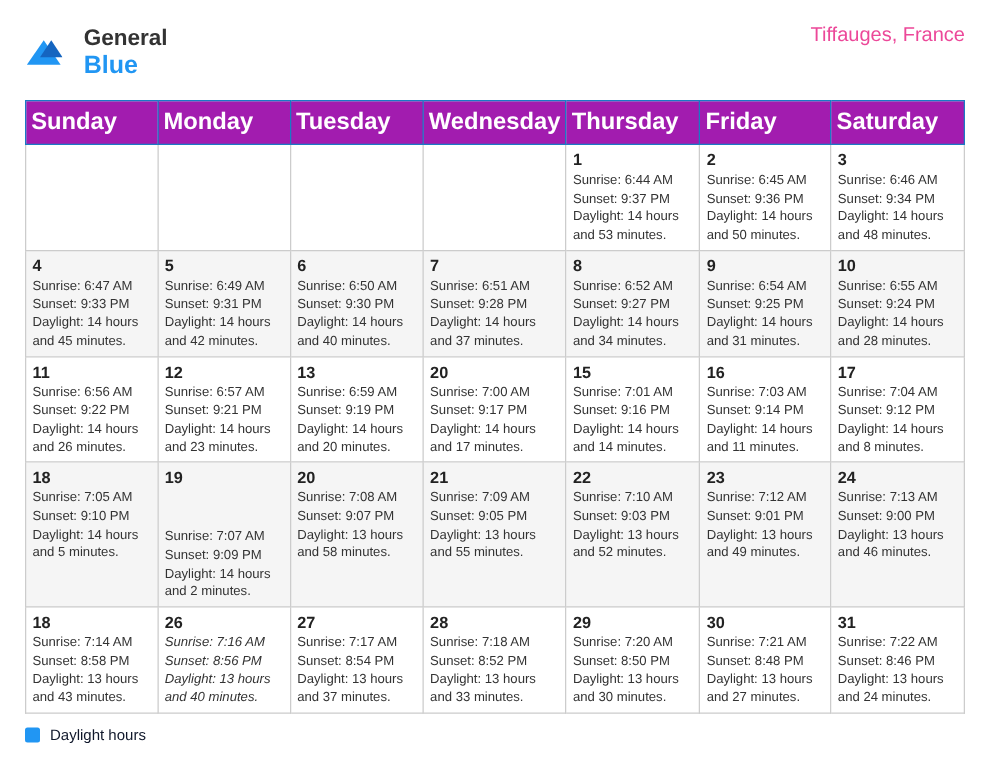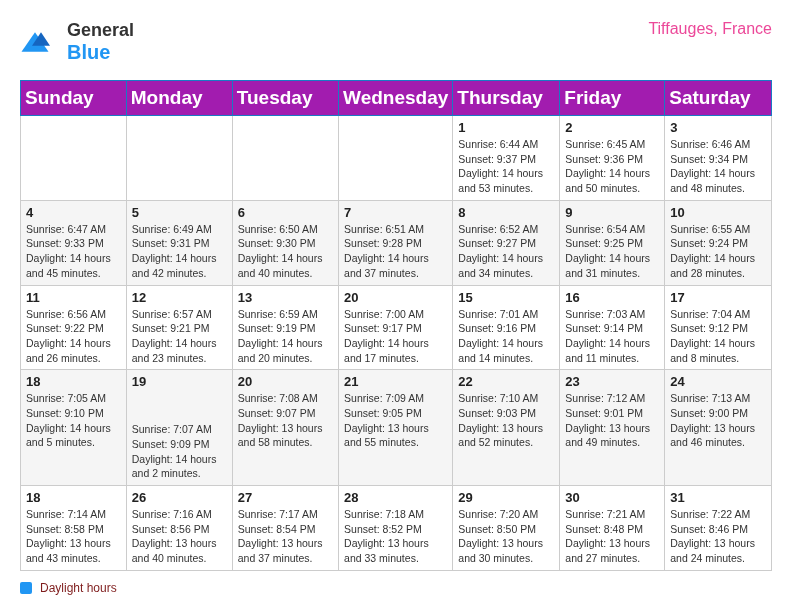--- a/index.html
+++ b/index.html
@@ -72,21 +72,21 @@
       color: #333;
       font-size: 10.5px;
       line-height: 1.4;
     }
     .empty-cell {
       background: #fff;
     }
     .footer {
       margin-top: 10px;
       font-size: 12px;
-      color: #7f1d1d;
+      color: #0f172a;
       display: flex;
       align-items: center;
       gap: 8px;
     }
     .footer-dot {
       width: 12px;
       height: 12px;
       background: #2196f3;
       display: inline-block;
       border-radius: 2px;
@@ -282,21 +282,21 @@
       </tr>
       <tr>
         <td>
           <div class="day-number">18</div>
           <div class="day-detail" style="white-space: pre-line;">Sunrise: 7:14 AM
 Sunset: 8:58 PM
 Daylight: 13 hours and 43 minutes.</div>
         </td>
         <td>
           <div class="day-number">26</div>
-          <div class="day-detail" style="white-space: pre-line;">Sunrise: 7:16 AM
+          <div class="day-detail" style="white-space: pre-line; font-style: italic;">Sunrise: 7:16 AM
 Sunset: 8:56 PM
 Daylight: 13 hours and 40 minutes.</div>
         </td>
         <td>
           <div class="day-number">27</div>
           <div class="day-detail" style="white-space: pre-line;">Sunrise: 7:17 AM
 Sunset: 8:54 PM
 Daylight: 13 hours and 37 minutes.</div>
         </td>
         <td>

